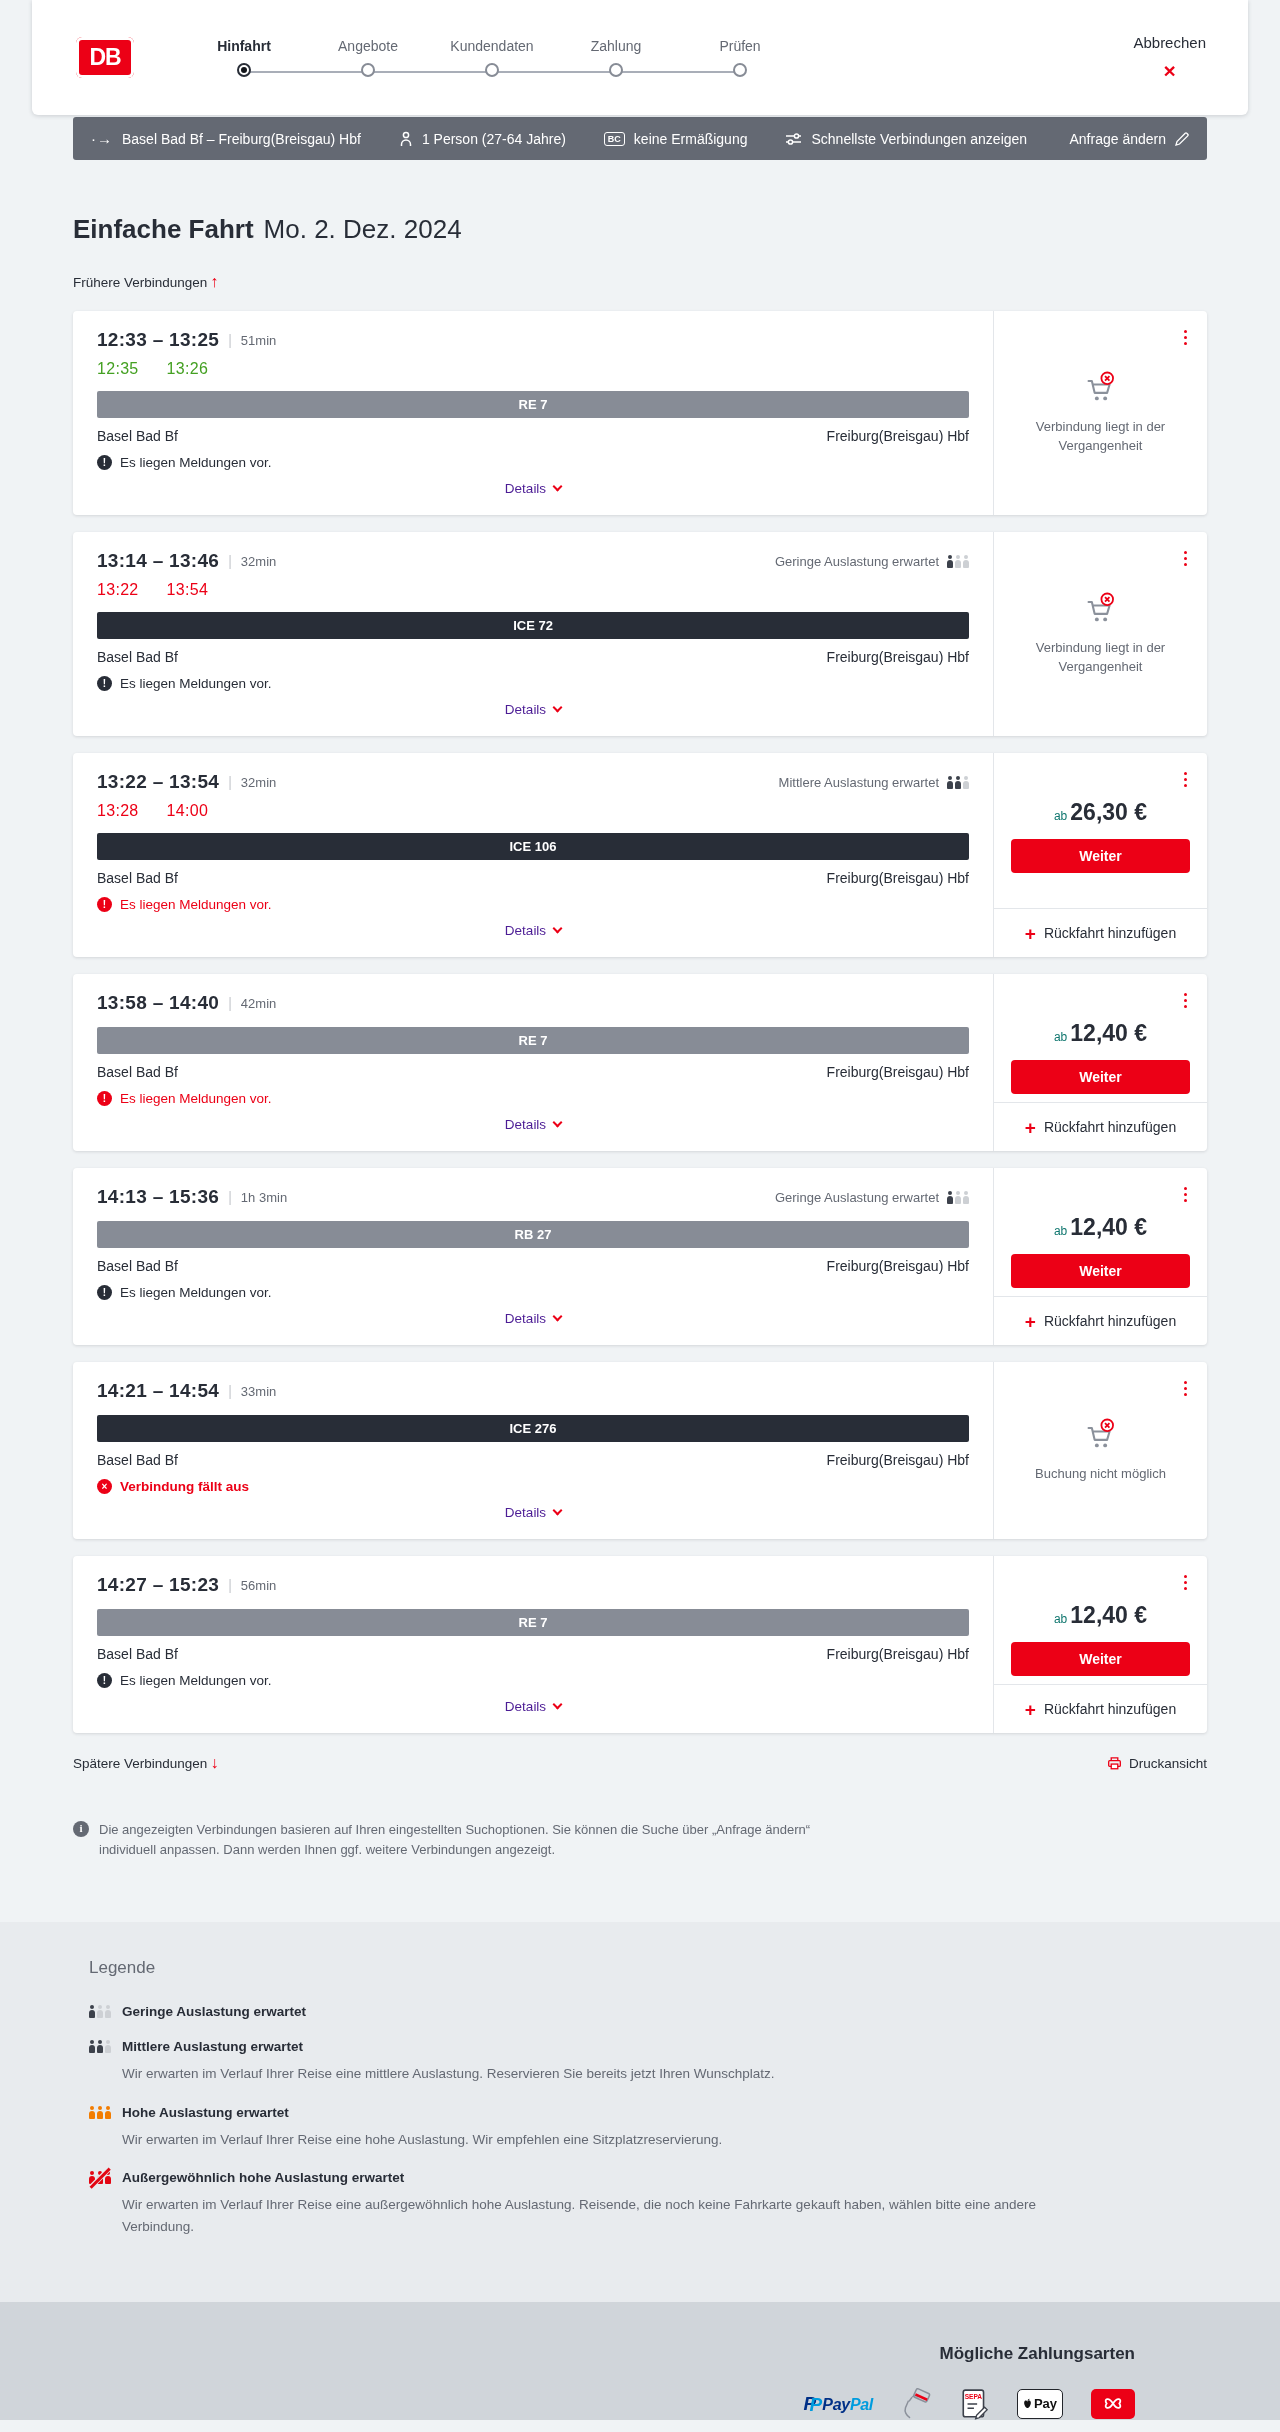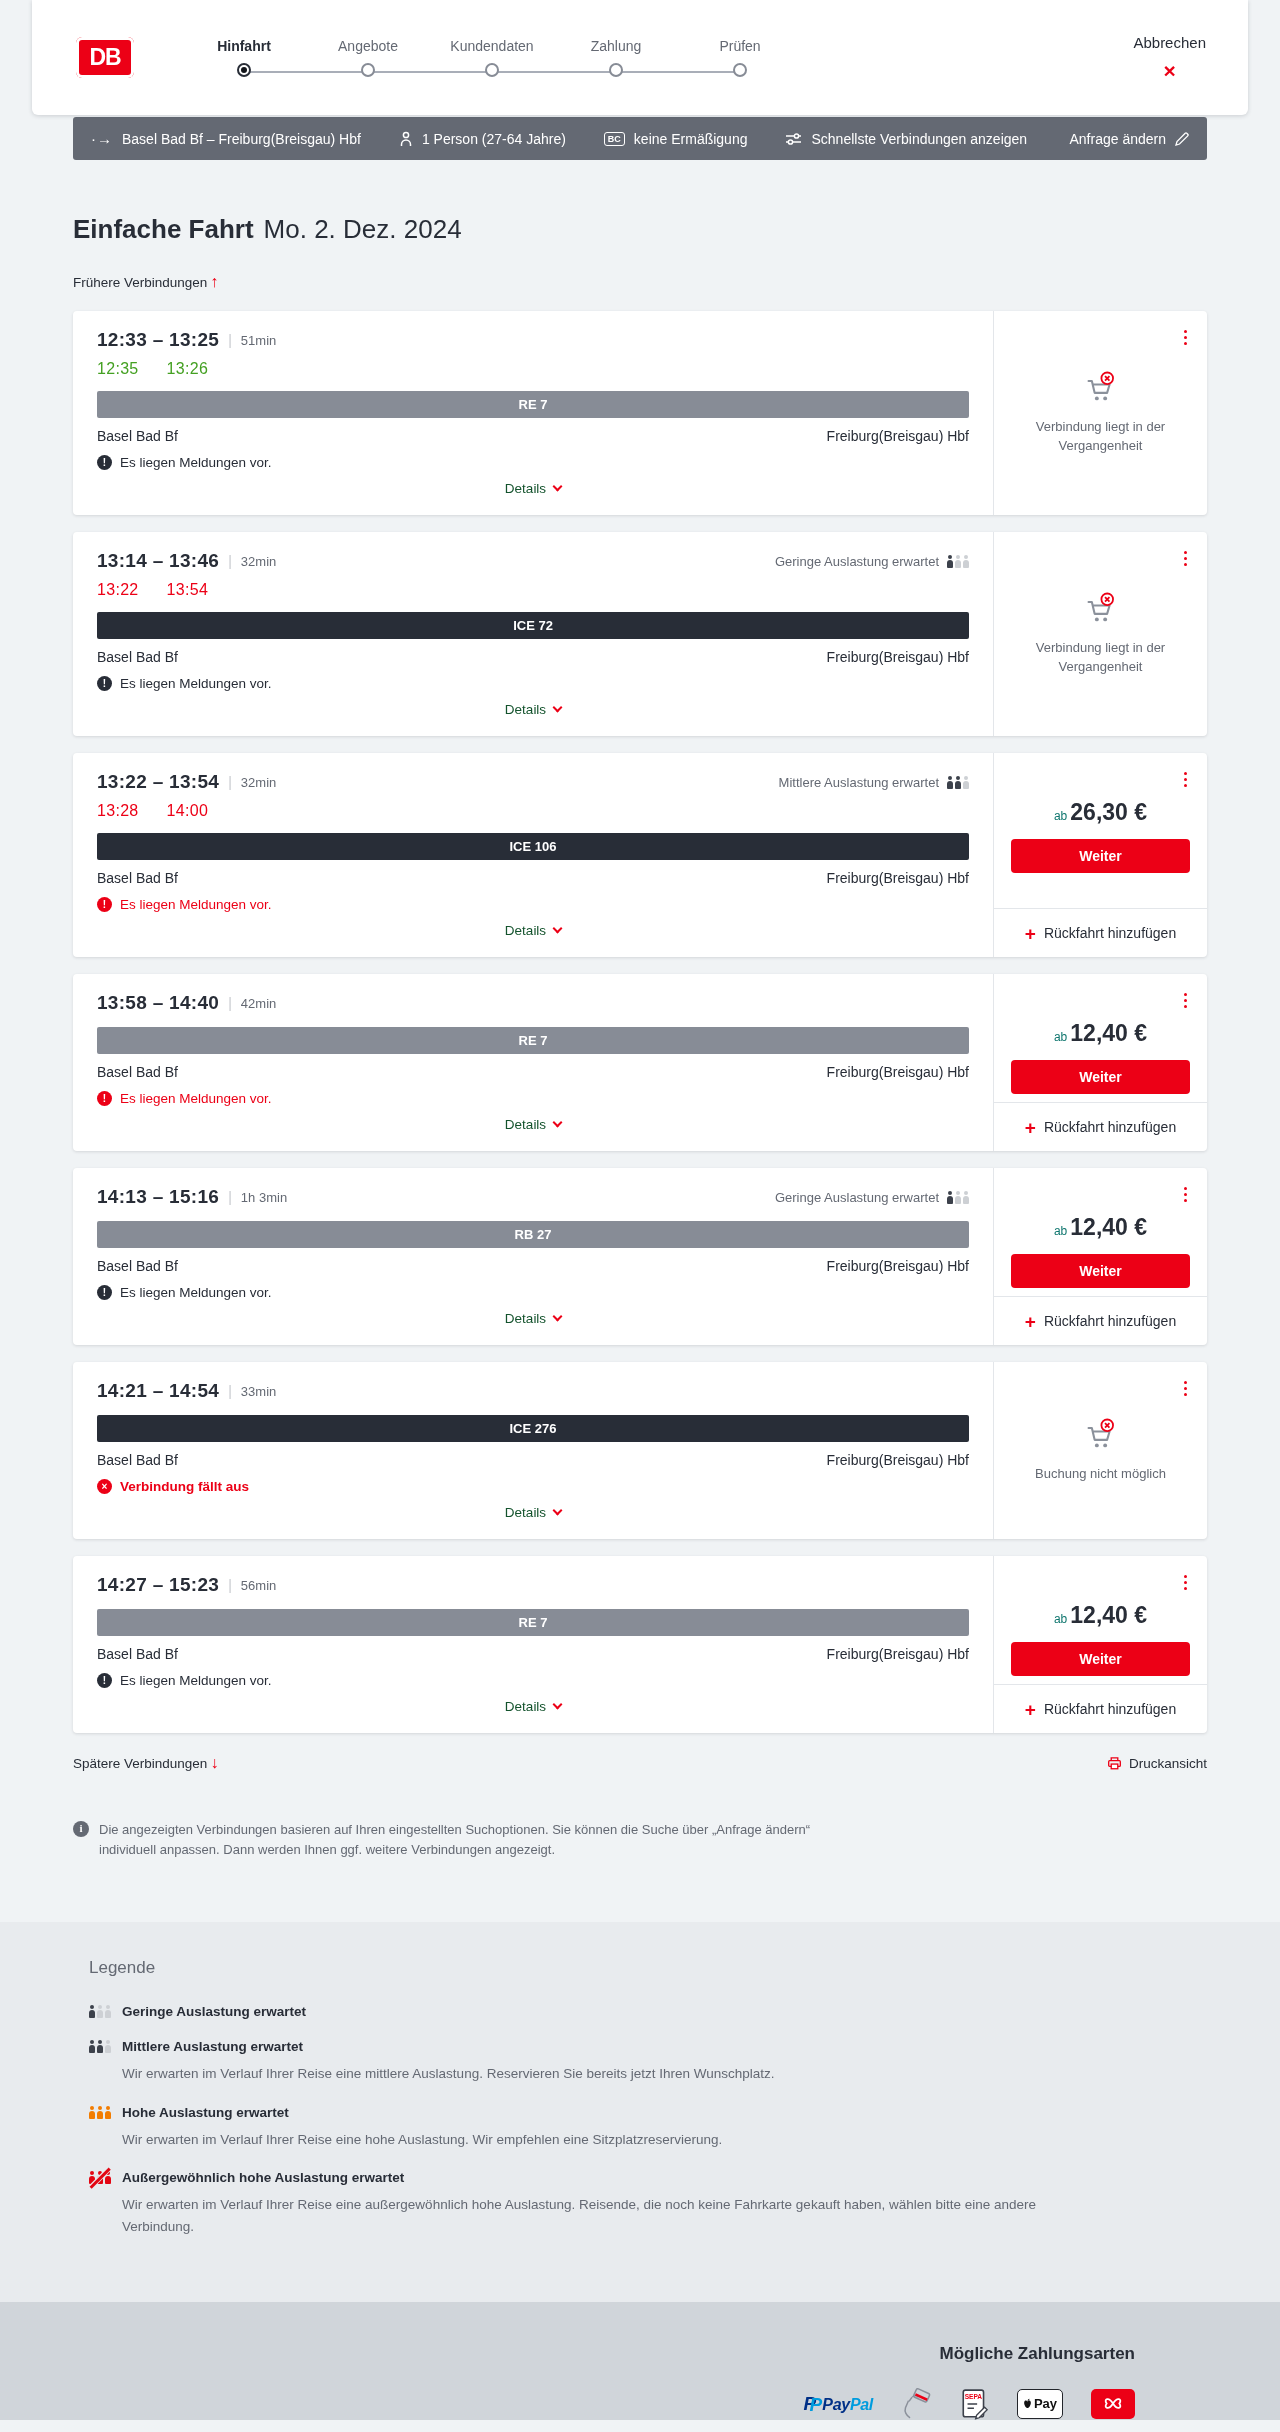--- a/index.html
+++ b/index.html
@@ -77,21 +77,21 @@
   .msg { display: flex; align-items: center; gap: 8px; margin-top: 11px; font-size: 13.5px; }
   .msg-dot {
     width: 15px; height: 15px; border-radius: 50%; color: #fff; font-size: 10px; font-weight: bold;
     display: flex; align-items: center; justify-content: center; flex: 0 0 auto;
   }
   .msg.notice .msg-dot { background: #282d37; }
   .msg.alert { color: #ec0016; }
   .msg.alert .msg-dot { background: #ec0016; }
   .msg.cancelled { color: #ec0016; font-weight: bold; }
   .msg.cancelled .msg-dot { background: #ec0016; }
-  .details-btn { margin-top: auto; align-self: center; display: flex; align-items: center; gap: 8px; font-size: 13.5px; padding: 11px 8px; color: #14532d; }
+  .details-btn { margin-top: auto; align-self: center; display: flex; align-items: center; gap: 8px; font-size: 13.5px; padding: 11px 8px; color: #4c1d95; }
   .chev { width: 7px; height: 7px; border-right: 2px solid #ec0016; border-bottom: 2px solid #ec0016; transform: rotate(45deg); margin-top: -4px; }
 
   .card-side { width: 214px; border-left: 1px solid #e3e6ea; position: relative; display: flex; flex-direction: column; }
   .kebab { position: absolute; top: 13px; right: 17px; padding: 3px; }
   .kebab i { display: block; width: 3.5px; height: 3.5px; border-radius: 50%; background: #ec0016; margin: 2.5px 0; }
   .side-unavail { flex: 1; display: flex; flex-direction: column; align-items: center; justify-content: center; gap: 12px; padding: 14px 26px; text-align: center; color: #646973; font-size: 13px; line-height: 1.45; }
   .side-book { flex: 1; display: flex; flex-direction: column; }
   .price-row { margin-top: 46px; text-align: center; }
   .ab { font-size: 12px; color: #0f766e; margin-right: 3px; }
   .price { font-size: 23px; font-weight: bold; }
@@ -414,21 +414,21 @@
           <span class="plus">+</span>
           <span>Rückfahrt hinzufügen</span>
         </button>
       </div>
     </aside>
   </article>
 
   <article class="card">
     <div class="card-main">
       <div class="head-row">
-        <span class="times">14:13 – 15:16</span>
+        <span class="times">14:13 – 15:36</span>
         <span class="pipe">|</span>
         <span class="dur">1h 3min</span>
         <span class="occ">
           <span>Geringe Auslastung erwartet</span>
           <span class="pax-group">
               <i class="pax d"></i>
               <i class="pax l"></i>
               <i class="pax l"></i>
             </span>
         </span>

